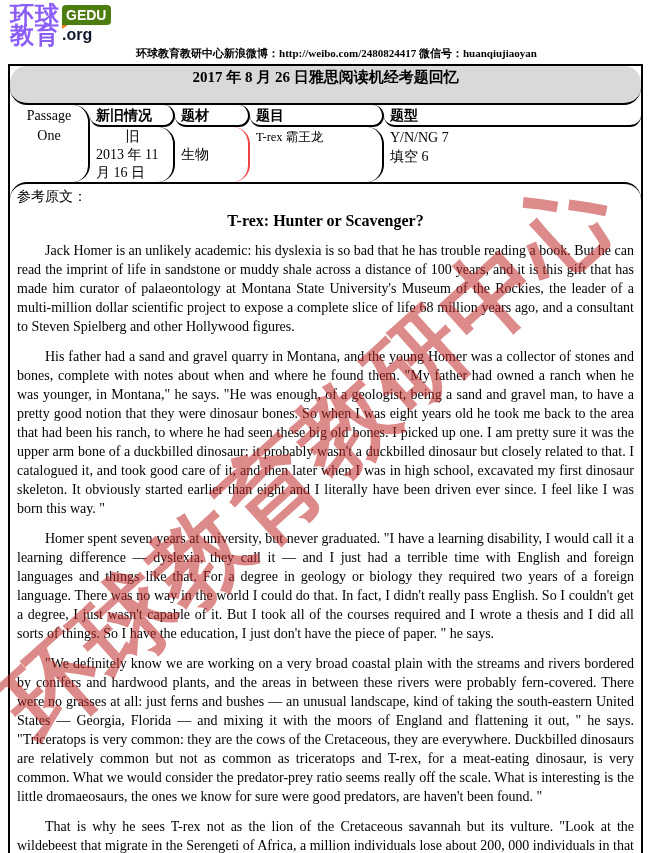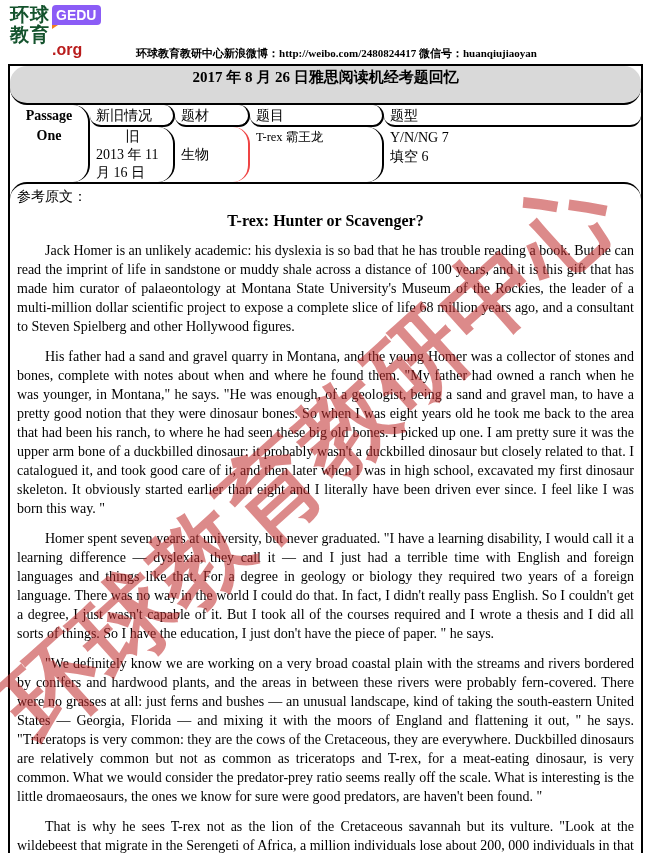--- a/index.html
+++ b/index.html
@@ -2,45 +2,45 @@
 <html><head>
 <meta charset="utf-8">
 <style>
   html,body{margin:0;padding:0;background:#fff;}
   .page{
     position:relative;width:649px;height:853px;background:#fff;overflow:hidden;
     font-family:"Liberation Serif","DejaVu Serif",serif;color:#000;
   }
   
   .logo{position:absolute;left:10px;top:5px;display:flex;align-items:flex-start;}
-  .logo-cn{display:flex;flex-direction:column;font-weight:bold;color:#14532d;
-    font-size:19px;line-height:20px;letter-spacing:1px;
+  .logo-cn{display:flex;flex-direction:column;font-weight:bold;color:#8b5cf6;
+    font-size:24px;line-height:20px;letter-spacing:1px;
     font-family:"Liberation Sans","DejaVu Sans",sans-serif;}
   .logo-right{display:flex;flex-direction:column;margin-left:2px;}
-  .logo-badge{background:#8b5cf6;color:#fff;font-weight:bold;font-size:14px;line-height:14px;
+  .logo-badge{background:#4d7c0f;color:#fff;font-weight:bold;font-size:14px;line-height:14px;
     padding:3px 5px 3px 4px;border-radius:4px 4px 4px 0;position:relative;
     font-family:"Liberation Sans","DejaVu Sans",sans-serif;}
   .logo-badge::after{content:"";position:absolute;left:0;bottom:-4px;border-left:6px solid #f57d1d;
     border-bottom:4px solid transparent;}
-  .logo-org{color:#b91c1c;font-weight:bold;font-size:16px;line-height:17px;margin-top:16px;
+  .logo-org{color:#0f172a;font-weight:bold;font-size:16px;line-height:17px;margin-top:1px;
     font-family:"Liberation Sans","DejaVu Sans",sans-serif;}
   
   .contact{position:absolute;left:12px;top:46px;width:100%;text-align:center;
     font-size:11px;font-weight:bold;color:#000;}
   
   .doc{position:absolute;left:8px;top:64px;width:631px;height:800px;
     border:2px solid #000;display:grid;
     grid-template-columns:80px 85px 75px 134px 1fr;
     grid-template-rows:39px 22px 55px 1fr;}
   .cell{box-sizing:border-box;border-radius:17px;}
   .t-title{grid-column:1/6;grid-row:1;background:#d9d9d9;border-bottom:2px solid #000;
     text-align:center;font-weight:bold;font-size:15px;line-height:18px;padding-top:2px;}
   .c-pass{grid-column:1;grid-row:2/4;border-right:2px solid #000;text-align:center;
-    font-weight:bold;font-size:14px;line-height:20px;padding:1px 10px 0 10px;}
-  .hcell{grid-row:2;border-bottom:2px solid #000;font-weight:normal;font-size:14px;
+    font-weight:normal;font-size:14px;line-height:20px;padding:1px 10px 0 10px;}
+  .hcell{grid-row:2;border-bottom:2px solid #000;font-weight:bold;font-size:14px;
     padding:1px 4px 0 6px;line-height:19px;}
   .h2{grid-column:2;border-right:2px solid #000;}
   .h3{grid-column:3;border-right:2px solid #000;}
   .h4{grid-column:4;border-right:2px solid #000;}
   .h5{grid-column:5;}
   .dcell{grid-row:3;font-size:14px;line-height:18px;padding:1px 4px 0 6px;}
   .d2{grid-column:2;border-right:2px solid #000;}
   .d3{grid-column:3;border-right:2px solid #ef4444;display:flex;align-items:center;}
   .d4{grid-column:4;border-right:2px solid #000;font-size:12.5px;}
   .d5{grid-column:5;}

